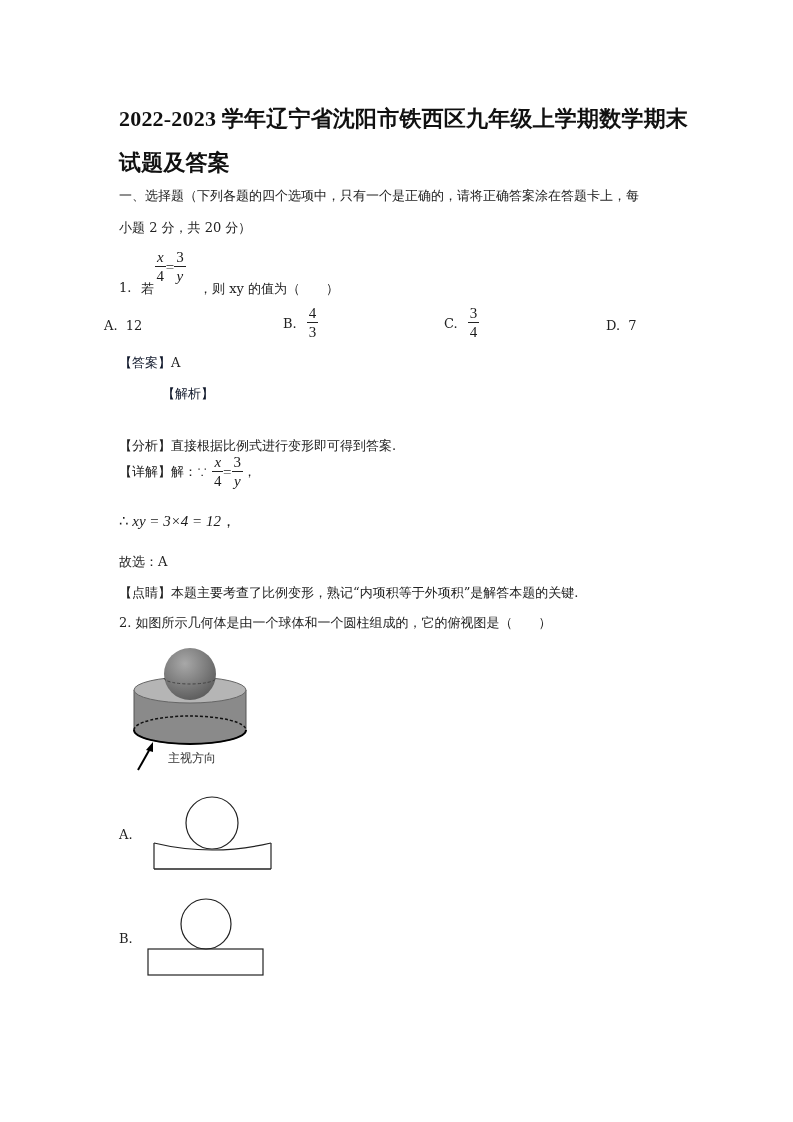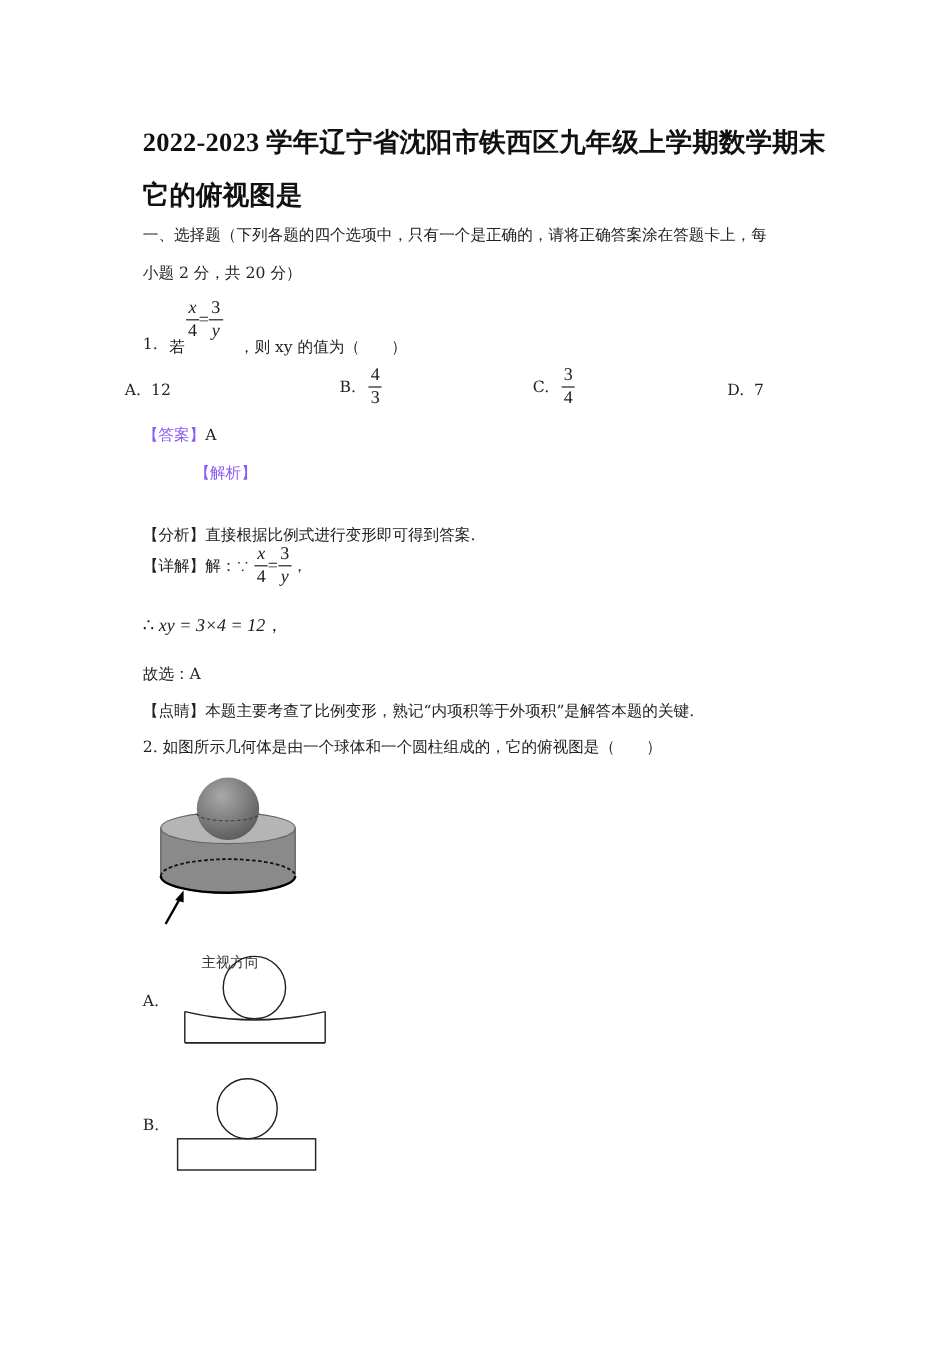--- a/index.html
+++ b/index.html
@@ -1,32 +1,32 @@
 <!DOCTYPE html>
 <html><head>
 <meta charset="utf-8">
 <style>
   html, body { margin: 0; padding: 0; background: #ffffff; }
   body { width: 793px; height: 1122px; position: relative; overflow: hidden;
          font-family: "DejaVu Serif", "Liberation Serif", serif; color: #1a1a1a; }
   .abs { position: absolute; white-space: nowrap; }
   .title { left: 119px; font-size: 22px; font-weight: bold; font-family: "DejaVu Sans", "Liberation Sans", sans-serif; letter-spacing: 0.2px; color: #111; }
   .txt { font-size: 13px; color: #222; }
-  .label-blue { color: #8b5cf6; }
+  .label-blue { color: #0f172a; }
   .frac { display: inline-block; vertical-align: middle; text-align: center; font-family: "Liberation Serif", "DejaVu Serif", serif; font-size: 15px; line-height: 1; }
   .frac .num { display: block; padding: 0 2px 1px; border-bottom: 1px solid #222; }
   .frac .den { display: block; padding-top: 2px; }
   .it { font-style: italic; font-family: "Liberation Serif", "DejaVu Serif", serif; }
   .math { font-family: "Liberation Serif", "DejaVu Serif", serif; font-size: 15px; }
 </style>
 </head>
 <body>
 
 <div class="abs title" style="top:104px;font-family:Liberation Serif, serif;">2022-2023 学年辽宁省沈阳市铁西区九年级上学期数学期末</div>
-<div class="abs title" style="top:148px;">它的俯视图是</div>
+<div class="abs title" style="top:148px;">试题及答案</div>
 
 <div class="abs txt" style="left:119px; top:187px;">一、选择题（下列各题的四个选项中，只有一个是正确的，请将正确答案涂在答题卡上，每</div>
 <div class="abs txt" style="left:119px; top:219px;">小题 2 分，共 20 分）</div>
 
 <div class="abs" style="left:119px; top:250px; height:50px;">
   <span class="abs txt" style="left:0; top:30px;">1.</span>
   <span class="abs txt" style="left:22px; top:30px;">若</span>
   <span class="abs" style="left:36px; top:0;">
     <span class="frac">
       <span class="num it">x</span>
@@ -111,21 +111,21 @@
   <path d="M 9 90 A 56 14 0 0 0 121 90" fill="none" stroke="#000" stroke-width="2"></path>
 
   <ellipse cx="65" cy="50" rx="56" ry="13" fill="#b5b5b5" stroke="#666" stroke-width="1"></ellipse>
 
   <circle cx="65" cy="34" r="26" fill="url(#sphereGrad)"></circle>
   <path d="M 39 38 A 26 6 0 0 0 91 38" fill="none" stroke="#444" stroke-width="1" stroke-dasharray="3,2"></path>
 
   <line x1="13" y1="130" x2="26" y2="107" stroke="#000" stroke-width="2"></line>
   <polygon points="28,102 21,110 28,112" fill="#000"></polygon>
 </svg>
-<div class="abs" style="left:168px; top:750px; font-size:12px; font-family:'DejaVu Sans','Liberation Sans',sans-serif; color:#333;margin-top:44px;">主视方向</div>
+<div class="abs" style="left:168px; top:750px; font-size:12px; font-family:'DejaVu Sans','Liberation Sans',sans-serif; color:#333;">主视方向</div>
 
 <div class="abs txt" style="left:119px; top:827px;">A.</div>
 <svg class="abs" style="left:150px; top:793px;" width="125" height="80">
   <circle cx="62" cy="30" r="26" fill="none" stroke="#222" stroke-width="1.2"></circle>
   <path d="M 4 50 Q 62 64 121 50" fill="none" stroke="#222" stroke-width="1.2"></path>
   <line x1="4" y1="50" x2="4" y2="76" stroke="#222" stroke-width="1.2"></line>
   <line x1="121" y1="50" x2="121" y2="76" stroke="#222" stroke-width="1.2"></line>
   <line x1="4" y1="76" x2="121" y2="76" stroke="#222" stroke-width="1.4"></line>
 </svg>
 

